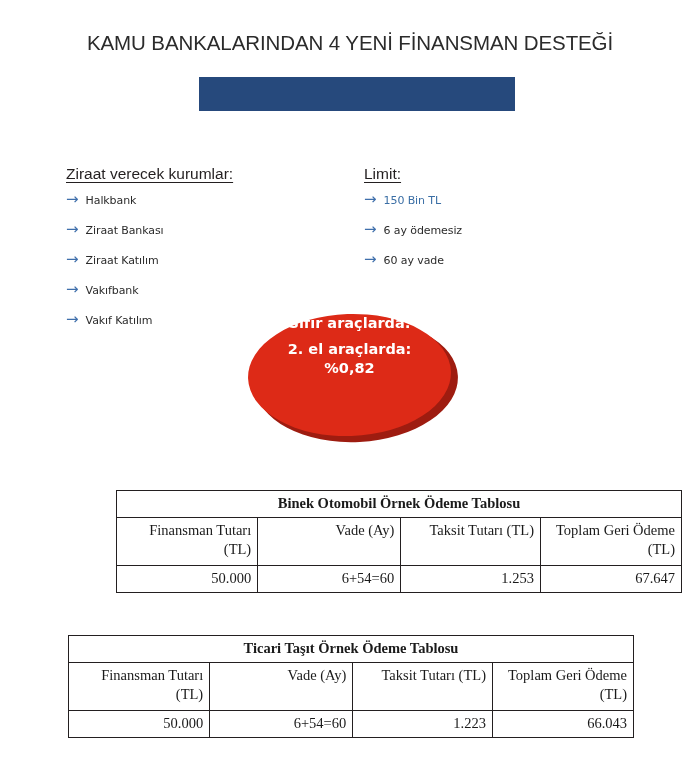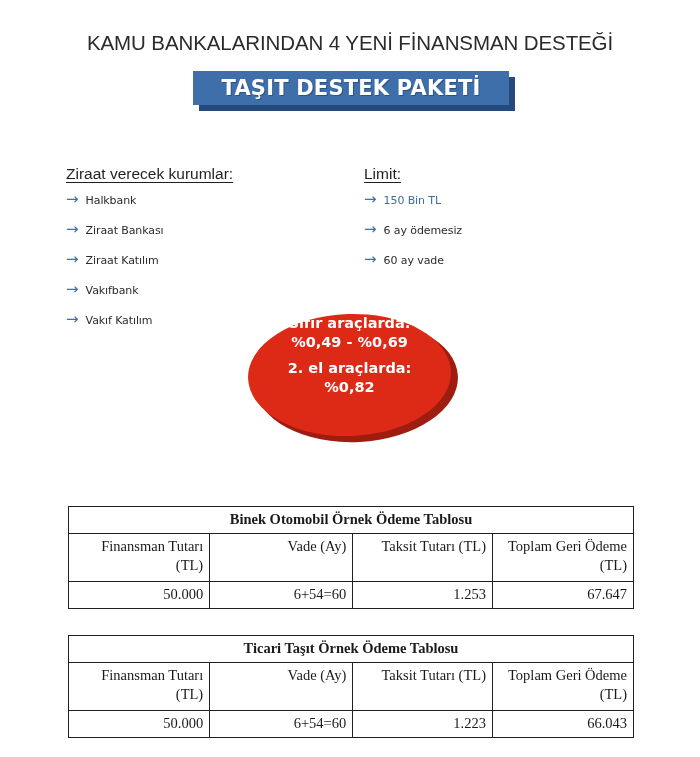--- a/index.html
+++ b/index.html
@@ -164,21 +164,21 @@
   
   .pay-table {
     position: absolute;
     left: 68px;
     width: 566px;
     border-collapse: collapse;
     font-family: "Liberation Serif", serif;
     color: #1a1a1a;
     background: #ffffff;
   }
-  #table-binek  { top: 506px; }
+  #table-binek  { top: 490px; margin-left: 48px; }
   #table-ticari { top: 635px; }
 
   .pay-table td, .pay-table th {
     border: 1px solid #231f20;
     padding: 3px 6px 4px 6px;
     font-size: 14.5px;
     font-weight: normal;
     text-align: right;
     vertical-align: top;
     line-height: 1.32;
@@ -197,23 +197,20 @@
   .col-c { width: 142px; }
   .col-d { width: 142px; }
 </style>
 </head>
 <body>
 
 <div class="main-title">KAMU BANKALARINDAN 4 YENİ FİNANSMAN DESTEĞİ</div>
 
 <div class="banner-wrap">
   <div class="banner-shadow"></div>
-  <div class="banner">
-    <span class="banner-text">TAŞIT DESTEK PAKETİ</span>
-  </div>
 </div>
 
 <div class="col-heading" id="heading-kurumlar">Ziraat verecek kurumlar:</div>
 
 <ul class="bullet-list" id="list-kurumlar">
   <li class="bullet-item">
     <span class="bullet-arrow">→</span>
     <span class="bullet-label">Halkbank</span>
   </li>
   <li class="bullet-item">
@@ -249,21 +246,20 @@
     <span class="bullet-arrow">→</span>
     <span class="bullet-label">60 ay vade</span>
   </li>
 </ul>
 
 <div class="callout">
   <div class="callout-shadow"></div>
   <div class="callout-body"></div>
   <div class="callout-text">
     <div>Sıfır araçlarda:</div>
-    <div>%0,49 - %0,69</div>
     <div class="gap"></div>
     <div>2. el araçlarda:</div>
     <div>%0,82</div>
   </div>
 </div>
 
 <table class="pay-table" id="table-binek">
   <tbody>
     <tr>
       <td class="table-caption" colspan="4">Binek Otomobil Örnek Ödeme Tablosu</td>

